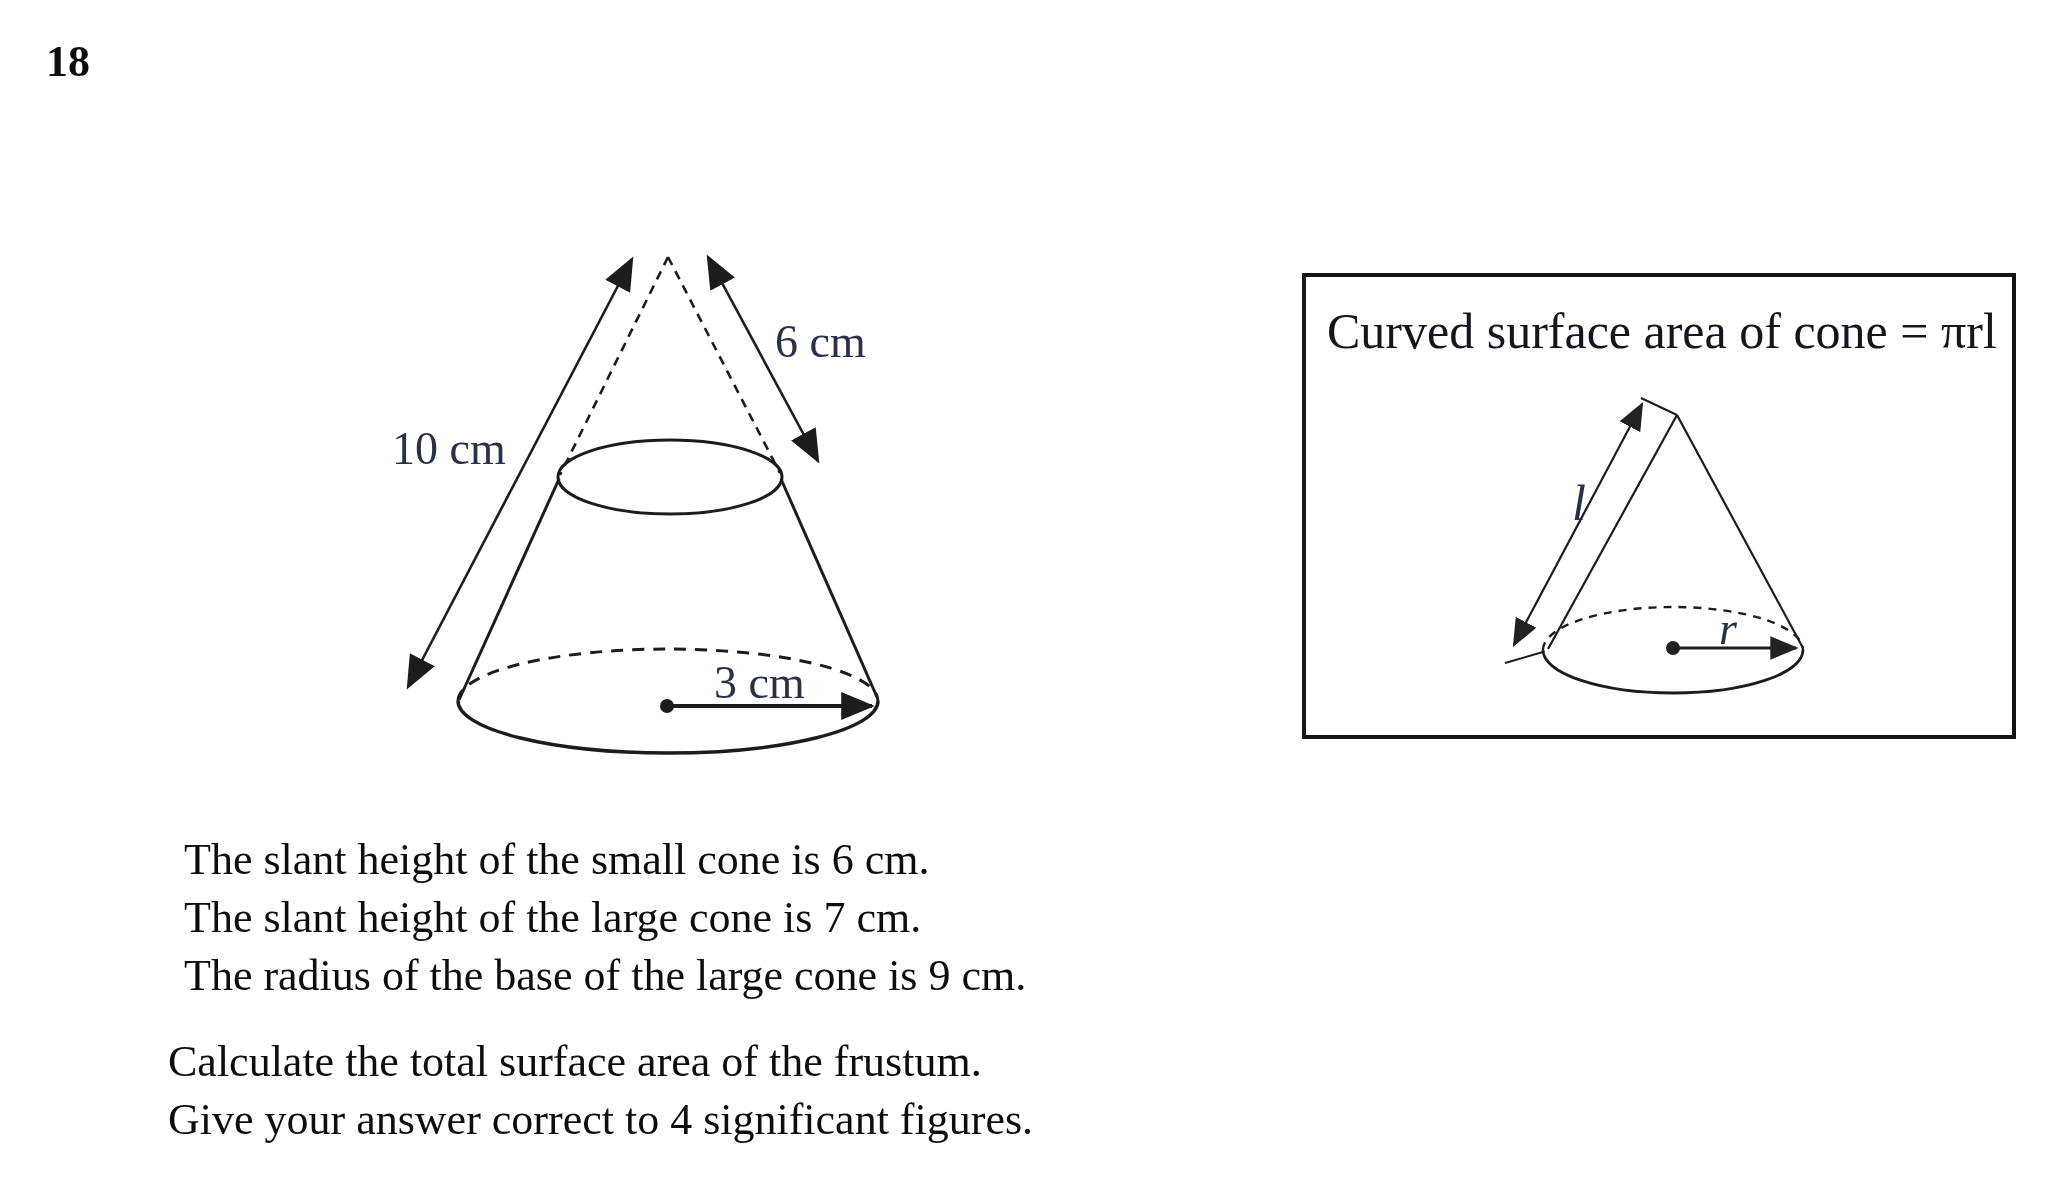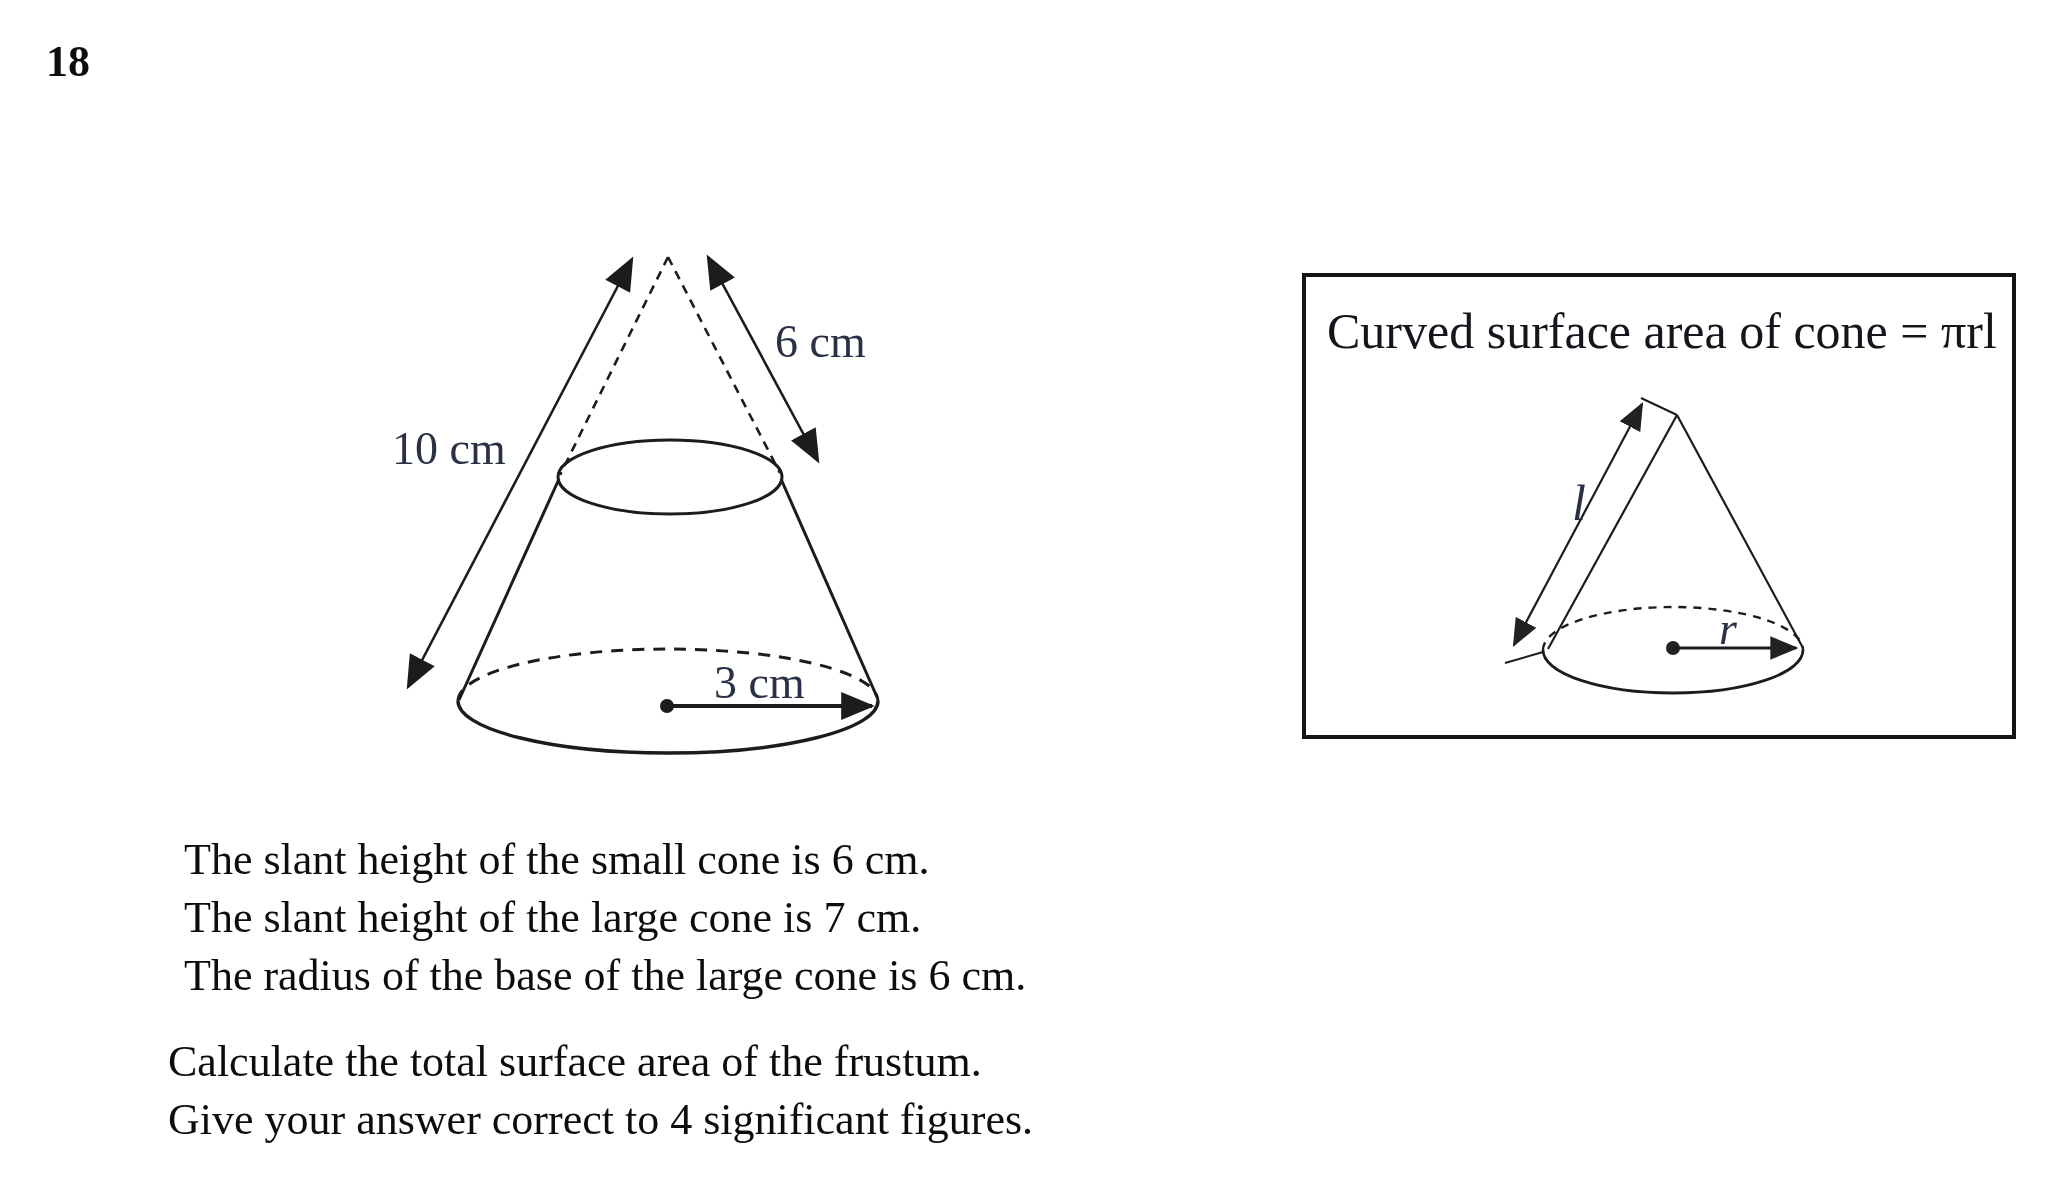--- a/index.html
+++ b/index.html
@@ -95,21 +95,21 @@
       <path class="ln" d="M1673 648 L1796 648" stroke-width="3" marker-end="url(#arw2)"></path>
 
       <text class="var-label var-l" x="1572" y="520">l</text>
       <text class="var-label var-r" x="1719" y="644">r</text>
     </svg>
   </div>
 
   <div class="abs statements">
     <div>The slant height of the small cone is 6 cm.</div>
     <div>The slant height of the large cone is 7 cm.</div>
-    <div>The radius of the base of the large cone is 6 cm.</div>
+    <div>The radius of the base of the large cone is 9 cm.</div>
   </div>
 
   <div class="abs task">
     <div>Calculate the total surface area of the frustum.</div>
     <div>Give your answer correct to 4 significant figures.</div>
   </div>
 
 </div>
 
 </body></html>

